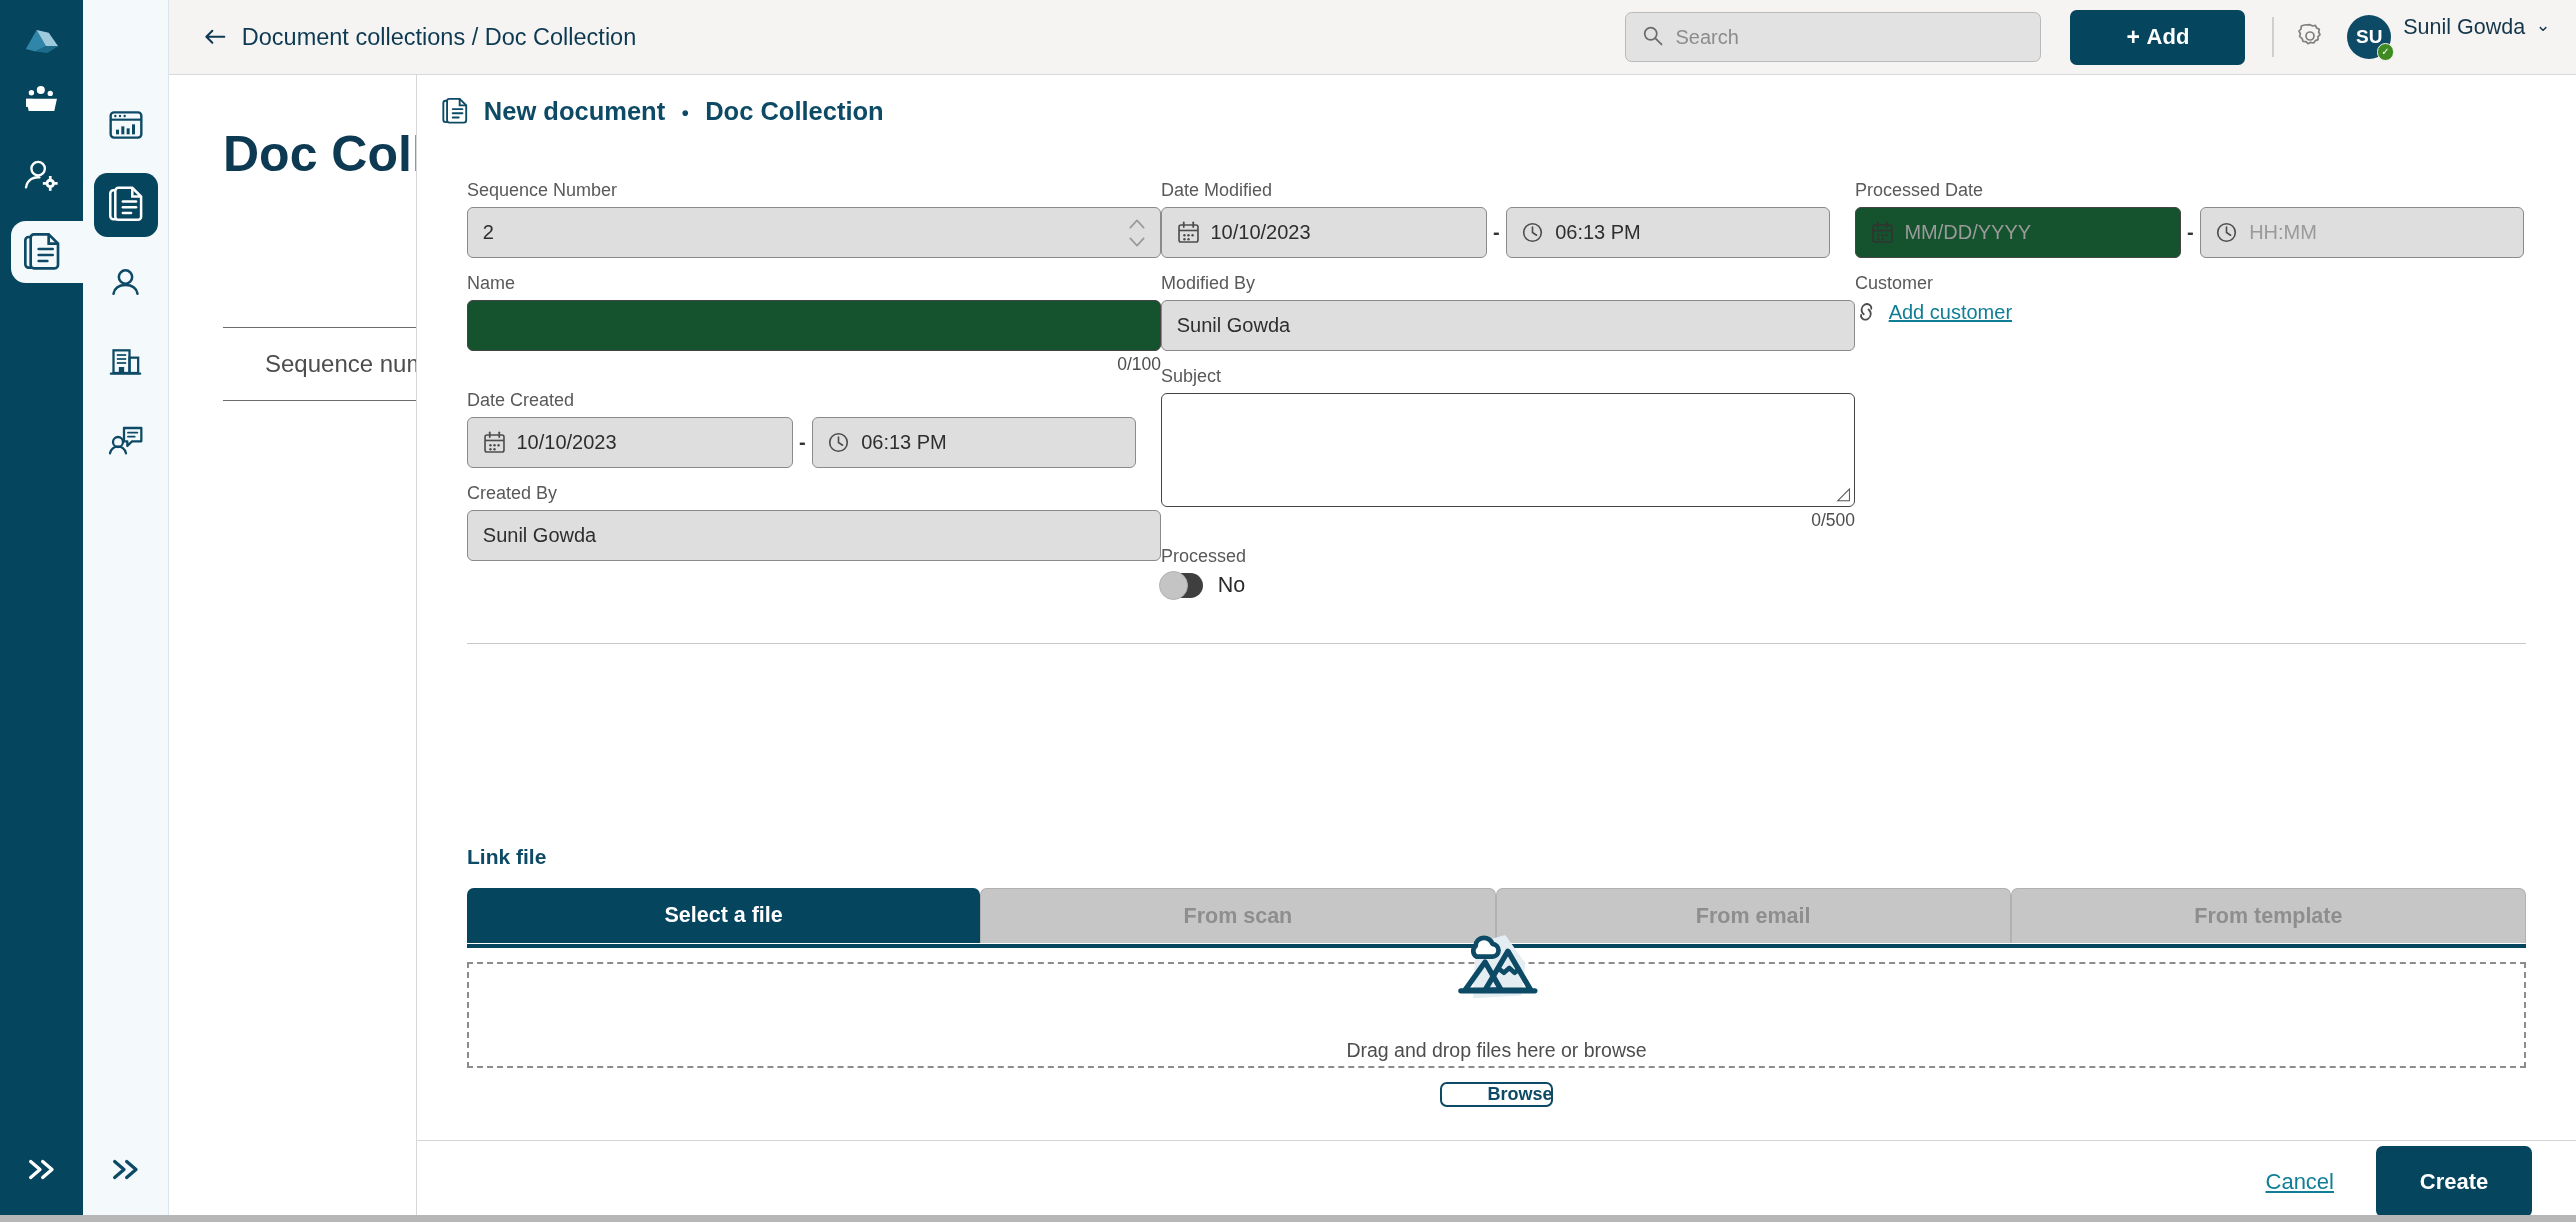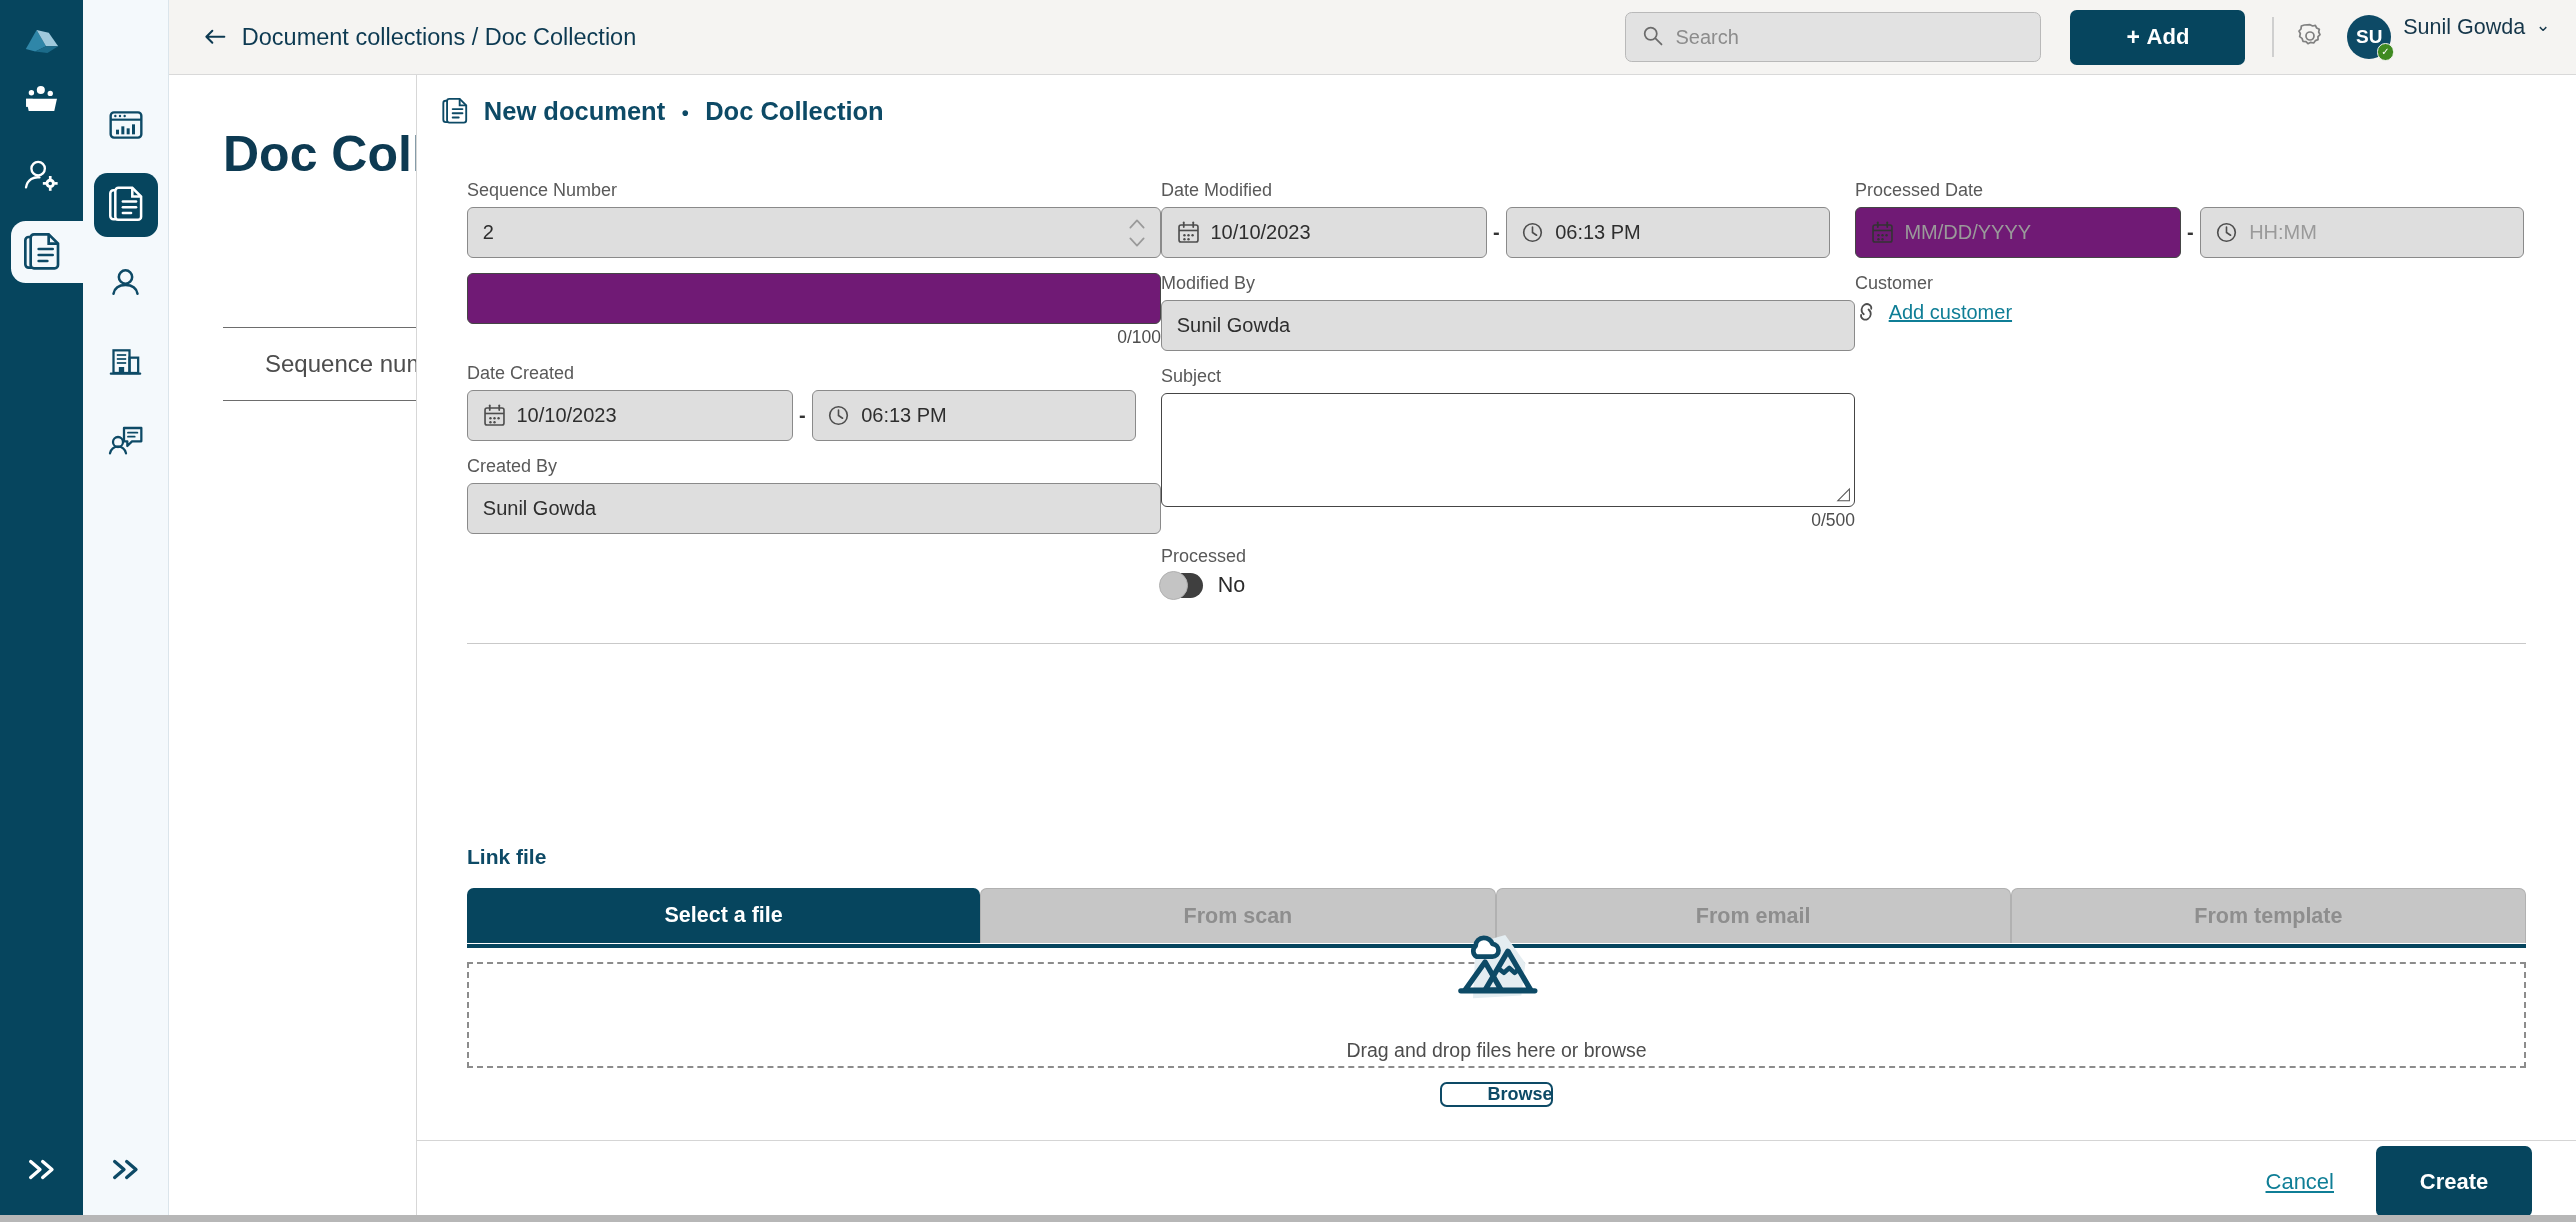--- a/index.html
+++ b/index.html
@@ -109,21 +109,21 @@
   }
   .col { position: relative; }
   .col-a { width: 695px; }
   .col-b { width: 695px; }
   .col-c { width: 672px; }
 
   .field { margin-bottom: 14.8px; }
   .flabel { font-size: 18px; color: #595959; margin-bottom: 6px; display: block; }
 
   .inp {
-    height: 51px; border: 1.3px solid #454545; border-radius: 6px; background: #701a75;
+    height: 51px; border: 1.3px solid #454545; border-radius: 6px; background: #14532d;
     display: flex; align-items: center; padding: 0 14.8px; font-size: 20px; color: #262626;
   }
   .inp.disabled { background: #dedede; border-color: #8a8a8a; color: #2e2e2e; }
   .inp .ph { color: #9a9a9a; }
   .counter { text-align: right; font-size: 17.5px; color: #4d4d4d; margin-top: 3.4px; }
 
   .spin-inp { position: relative; }
   .spinner { position: absolute; right: 13.4px; top: 50%; transform: translateY(-50%);
     display: flex; flex-direction: column; gap: 9.4px; cursor: pointer; }
 
@@ -427,20 +427,21 @@
               <span class="spinner">
                 <svg width="20" height="38" viewBox="0 0 30 56">
                   <path d="M5 20 L15 9 L25 20" fill="none" stroke="#9a9a9a" stroke-width="2.6" stroke-linecap="round" stroke-linejoin="round"></path>
                   <path d="M5 36 L15 47 L25 36" fill="none" stroke="#9a9a9a" stroke-width="2.6" stroke-linecap="round" stroke-linejoin="round"></path>
                 </svg>
               </span>
             </div>
           </div>
 
           <div class="field">
+            <span class="flabel">Name</span>
             <div class="inp">
               <span></span>
             </div>
             <div class="counter">0/100</div>
           </div>
 
           <div class="field">
             <span class="flabel">Date Created</span>
             <div class="dt-row">
               <div class="inp disabled dt-date">

